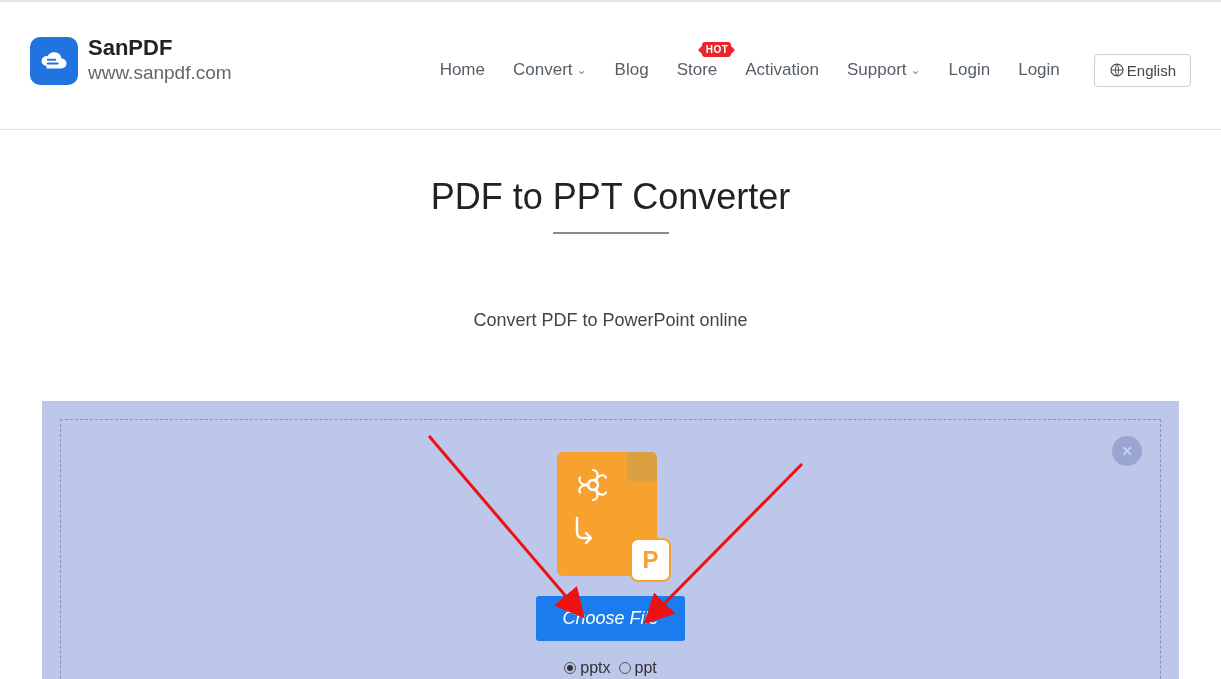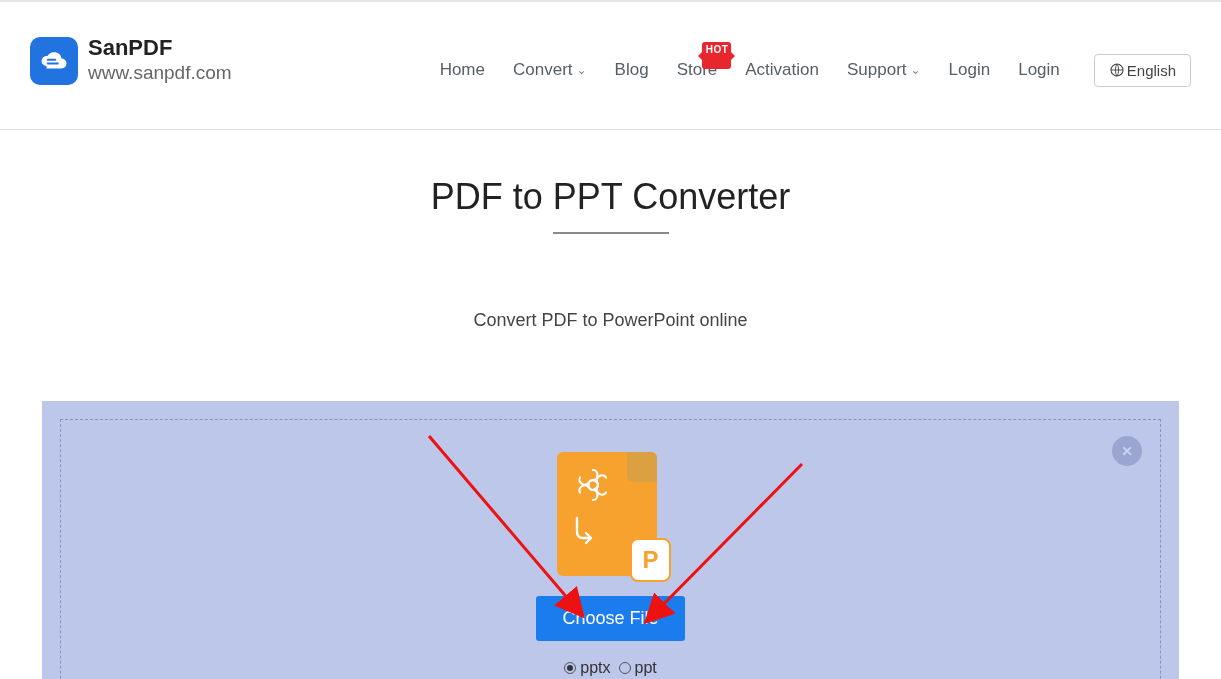--- a/index.html
+++ b/index.html
@@ -10,21 +10,21 @@
     .header { border-bottom:1px solid #e1e1e1; }
     .header-inner { max-width:1221px; margin:16px auto; display:flex; align-items:flex-end; padding:18px 30px 26px 30px; }
     .brand { display:flex; align-items:center; gap:10px; }
     .brand-icon { width:48px; height:48px; background:#2173e0; border-radius:10px; display:flex; align-items:center; justify-content:center; }
     .brand-title { font-weight:700; font-size:22px; color:#222; line-height:1.1; }
     .brand-sub   { font-size:19px; color:#666; line-height:1.4; }
 
     .nav { margin-left:auto; display:flex; align-items:center; gap:28px; }
     .nav-item { color:#565e66; font-size:17px; cursor:pointer; position:relative; display:flex; align-items:center; gap:4px; }
     .chev { font-size:12px; color:#888; }
-    .badge { position:absolute; top:-18px; right:-14px; background:#e7262d; color:#fff; font-size:10px; font-weight:700; padding:2px 3px 14px 4px; letter-spacing:.5px; border-radius:3px; }
+    .badge { position:absolute; top:-18px; right:-14px; background:#e7262d; color:#fff; font-size:10px; font-weight:700; padding:2px 3px 2px 4px; letter-spacing:.5px; border-radius:3px; }
     .badge:before,.badge:after{content:"";position:absolute;top:50%;width:0;height:0;border-top:5px solid transparent;border-bottom:5px solid transparent;transform:translateY(-50%);}
     .badge:before{left:-4px;border-right:5px solid #e7262d;}
     .badge:after{right:-4px;border-left:5px solid #e7262d;}
 
     .lang-btn { margin-left:6px; border:1px solid #ccc; border-radius:4px; padding:7px 14px; display:flex; align-items:center; gap:2px; color:#444; font-size:15px; cursor:pointer; }
     .globe { width:16px; height:16px; }
 
     
     .page { max-width:1221px; margin:0 auto; padding:0 42px 40px 42px; }
     h1 { text-align:center; font-size:36px; font-weight:400; color:#222; margin-top:46px; }
@@ -34,21 +34,21 @@
     
     .drop-wrap { background:#bdc7ea; margin-top:70px; padding:18px 18px 8px 18px; }
     .drop { border:1.5px dashed #8793bf; position:relative; padding:32px 0 46px 0; display:flex; flex-direction:column; align-items:center; }
     .close { position:absolute; top:16px; right:18px; width:30px; height:30px; background:#9aa6cf; border-radius:50%; color:#c8d1ee; display:flex; align-items:center; justify-content:center; cursor:pointer; font-size:14px; font-weight:700; }
 
     .file-icon { width:108px; height:126px; position:relative; }
     .pdf-card { width:100px; height:124px; background:#f7a12e; border-radius:6px; position:relative; }
     .corner { position:absolute; top:0; right:0; width:30px; height:30px; background:#daa041; border-radius:0 6px 0 6px; }
     .p-card { position:absolute; bottom:-4px; right:-6px; background:#fff; border-radius:8px; padding:6px 10px; color:#f7a12e; font-weight:700; font-size:24px; border:2px solid #f7a12e; }
 
-    .choose { margin-top:18px; background:#1b7ced; color:#fff; font-size:18px; padding:12px 26px; border-radius:3px; cursor:pointer; border:none; }
+    .choose { margin-top:18px; background:#1b7ced; color:#fff; font-size:18px; padding:12px 26px; border-radius:3px; cursor:pointer; border:none;font-style:italic; }
 
     .radios { margin-top:18px; display:flex; gap:8px; font-size:16px; color:#333; }
     .radio { display:flex; align-items:center; gap:4px; cursor:pointer; }
     .dot { width:12px; height:12px; border:1px solid #555; border-radius:50%; display:inline-flex; align-items:center; justify-content:center; }
     .dot.sel:after { content:""; width:6px; height:6px; background:#333; border-radius:50%; }
 
     .agree { text-align:center; font-size:15px; color:#333; padding:14px 0 6px 0; }
     .agree a { color:#2b66e7; text-decoration:underline; }
     .br { color:#555; }
 

